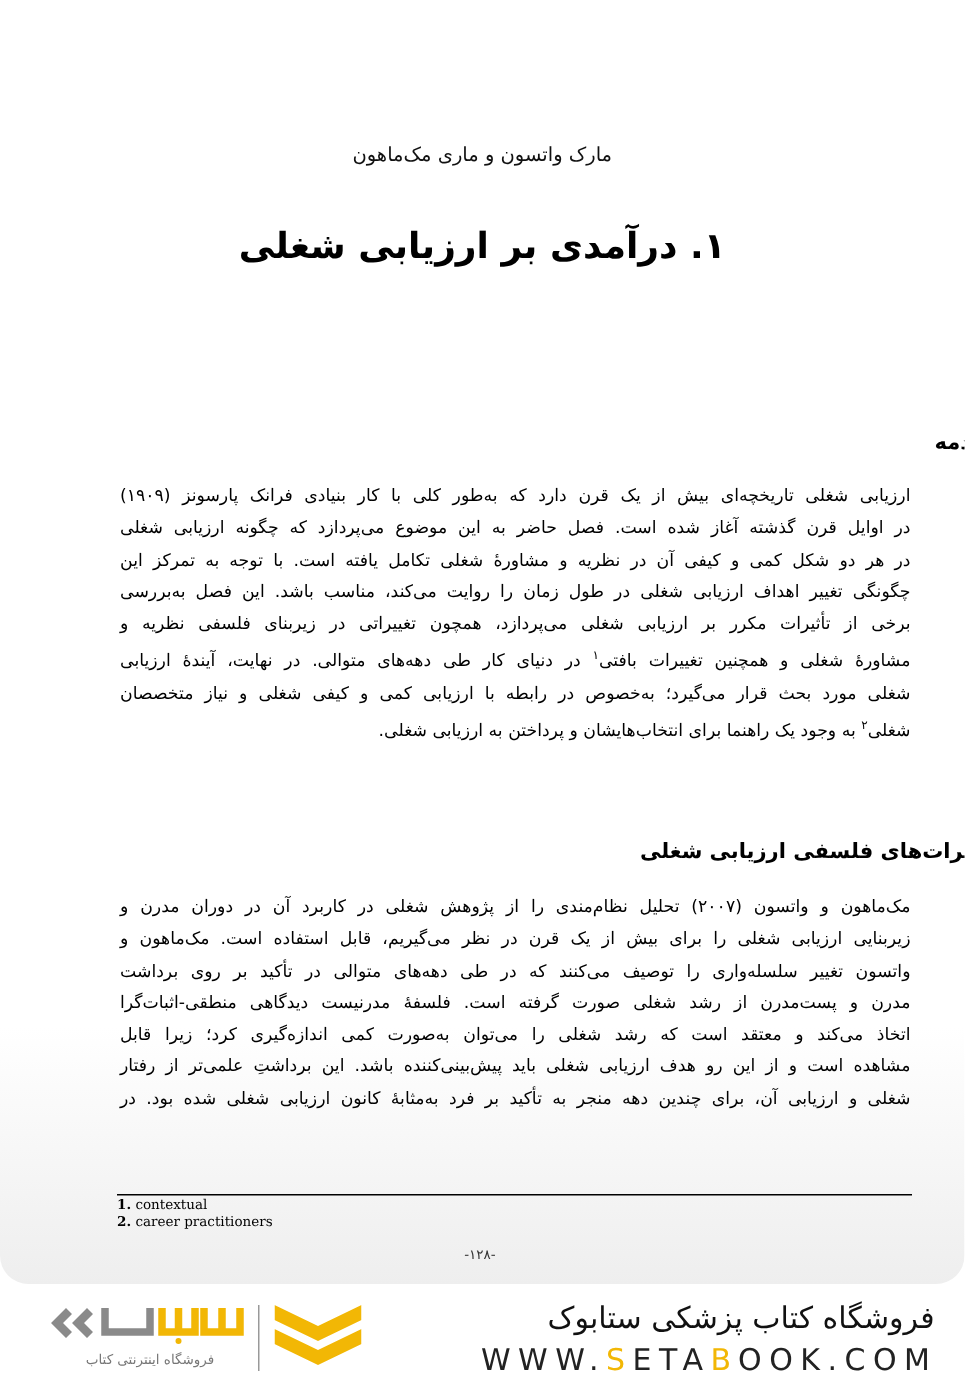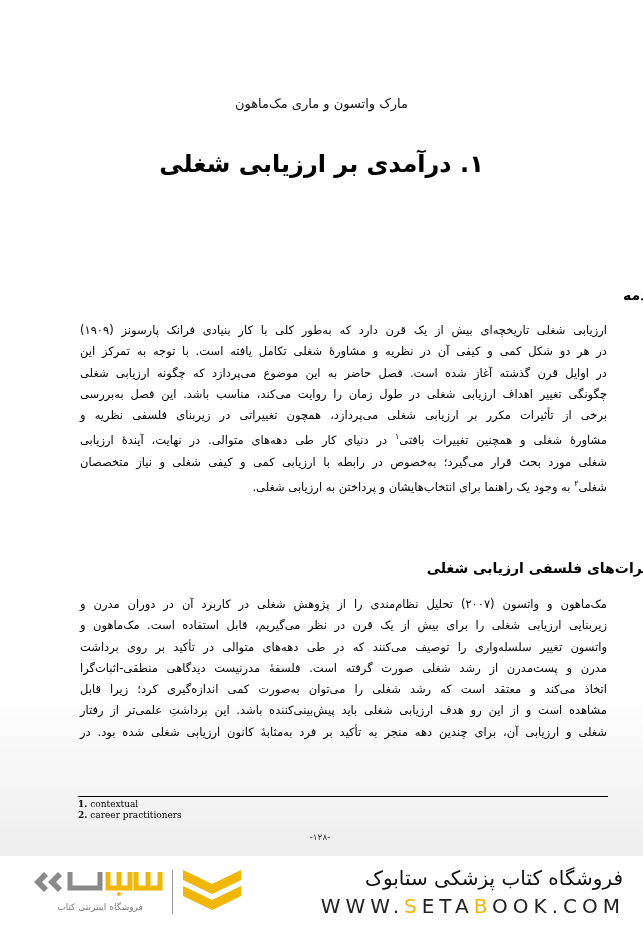--- a/index.html
+++ b/index.html
@@ -1,17 +1,17 @@
 <!DOCTYPE html>
 <html><head>
 <meta charset="utf-8">
 <style>
   html,body{margin:0;padding:0;}
   body{width:643px;height:926px;background:#ffffff;overflow:hidden;position:relative;font-family:"DejaVu Sans",sans-serif;}
-  .page{position:absolute;left:0;top:0;width:643px;height:856px;background:linear-gradient(to bottom,#ffffff 0%,#ffffff 80%,#eeeeee 100%);}
+  .page{position:absolute;left:0;top:0;width:643px;height:856px;background:linear-gradient(to bottom,#ffffff 0%,#ffffff 80%,#eeeeee 100%);border-radius:19px;}
   .author{position:absolute;top:96px;left:0;width:643px;text-align:center;direction:rtl;font-size:13px;color:#111;}
   .chapter-title{position:absolute;top:150px;left:0;width:643px;text-align:center;direction:rtl;font-size:24px;font-weight:bold;color:#000;}
   .section-heading{position:absolute;left:0;width:643px;text-align:right;direction:rtl;font-size:14px;font-weight:bold;color:#000;padding-left:24px;}
   .para{position:absolute;left:80px;width:527px;direction:rtl;text-align:justify;text-align-last:right;font-size:11.5px;line-height:21.3px;color:#000;}
   .line{display:block;text-align:justify;text-align-last:justify;}
   .line.last{text-align-last:right;}
   .fn-rule{position:absolute;top:796px;left:78px;width:530px;height:1px;background:#000;}
   .footnotes{position:absolute;top:799px;left:78px;font-family:"DejaVu Serif",serif;font-size:9px;line-height:11px;color:#000;}
   .footnotes b{font-weight:bold;}
   .page-number{position:absolute;top:832px;left:300px;width:40px;text-align:center;font-size:9px;color:#333;}
@@ -29,22 +29,22 @@
 <body>
 
 <div class="page">
   <div class="author">مارک واتسون و ماری مک‌ماهون</div>
   <div class="chapter-title">۱. درآمدی بر ارزیابی شغلی</div>
 
   <div class="section-heading" style="top:287px;">مقدمه</div>
 
   <div class="para" style="top:320px;">
     <span class="line">ارزیابی شغلی تاریخچه‌ای بیش از یک قرن دارد که به‌طور کلی با کار بنیادی فرانک پارسونز (۱۹۰۹)</span>
+    <span class="line">در اوایل قرن گذشته آغاز شده است. فصل حاضر به این موضوع می‌پردازد که چگونه ارزیابی شغلی</span>
     <span class="line">در هر دو شکل کمی و کیفی آن در نظریه و مشاورهٔ شغلی تکامل یافته است. با توجه به تمرکز این</span>
-    <span class="line">در اوایل قرن گذشته آغاز شده است. فصل حاضر به این موضوع می‌پردازد که چگونه ارزیابی شغلی</span>
     <span class="line">چگونگی تغییر اهداف ارزیابی شغلی در طول زمان را روایت می‌کند، مناسب باشد. این فصل به‌بررسی</span>
     <span class="line">برخی از تأثیرات مکرر بر ارزیابی شغلی می‌پردازد، همچون تغییراتی در زیربنای فلسفی نظریه و</span>
     <span class="line"><span>مشاورهٔ شغلی و همچنین تغییرات بافتی</span><span class="sup">۱</span> <span>در دنیای کار طی دهه‌های متوالی. در نهایت، آیندهٔ ارزیابی</span></span>
     <span class="line">شغلی مورد بحث قرار می‌گیرد؛ به‌خصوص در رابطه با ارزیابی کمی و کیفی شغلی و نیاز متخصصان</span>
     <span class="line last"><span>شغلی</span><span class="sup">۲</span> <span>به وجود یک راهنما برای انتخاب‌هایشان و پرداختن به ارزیابی شغلی.</span></span>
   </div>
 
   <div class="section-heading" style="top:560px;">تغییرات‌های فلسفی ارزیابی شغلی</div>
 
   <div class="para" style="top:594px;">

